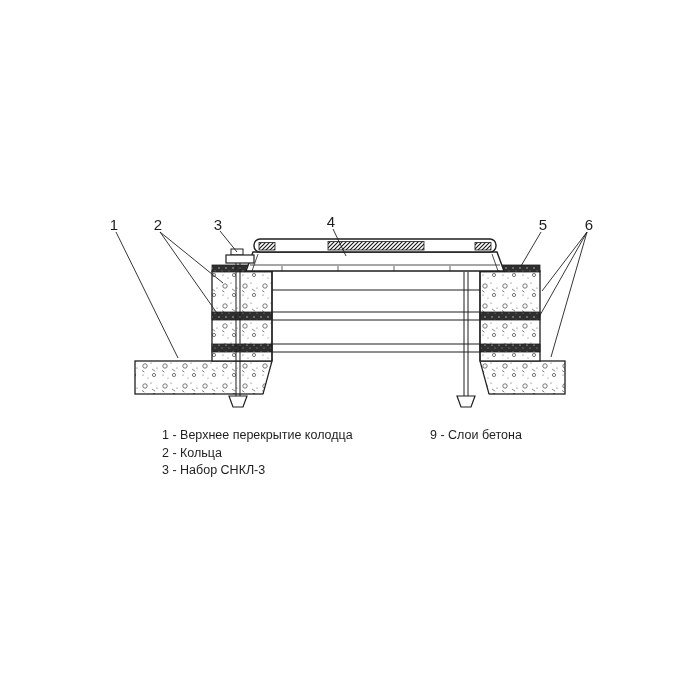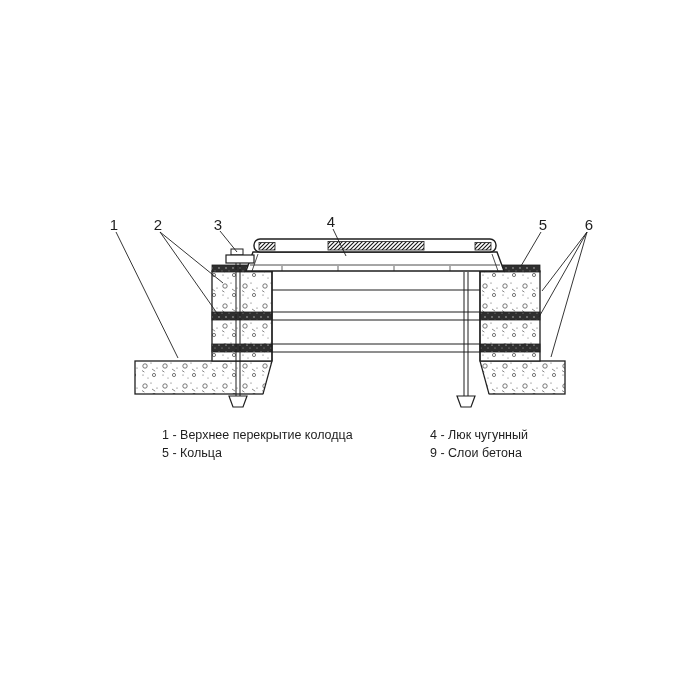--- a/index.html
+++ b/index.html
@@ -119,21 +119,21 @@
       <text x="218" y="230">3</text>
       <text x="331" y="227">4</text>
       <text x="543" y="230">5</text>
       <text x="589" y="230">6</text>
     </g>
   </svg>
 
   <div class="legend">
     <div class="legend-col left">
       <div class="legend-row">1 - Верхнее перекрытие колодца</div>
-      <div class="legend-row">5 - Кольца</div>
+      <div class="legend-row">2 - Кольца</div>
+      <div class="legend-row">3 - Набор СНКЛ-3</div>
     </div>
     <div class="legend-col right">
-      <div class="legend-row">4 - Люк чугунный</div>
       <div class="legend-row">9 - Слои бетона</div>
     </div>
   </div>
 
 </div>
 
 </body></html>

